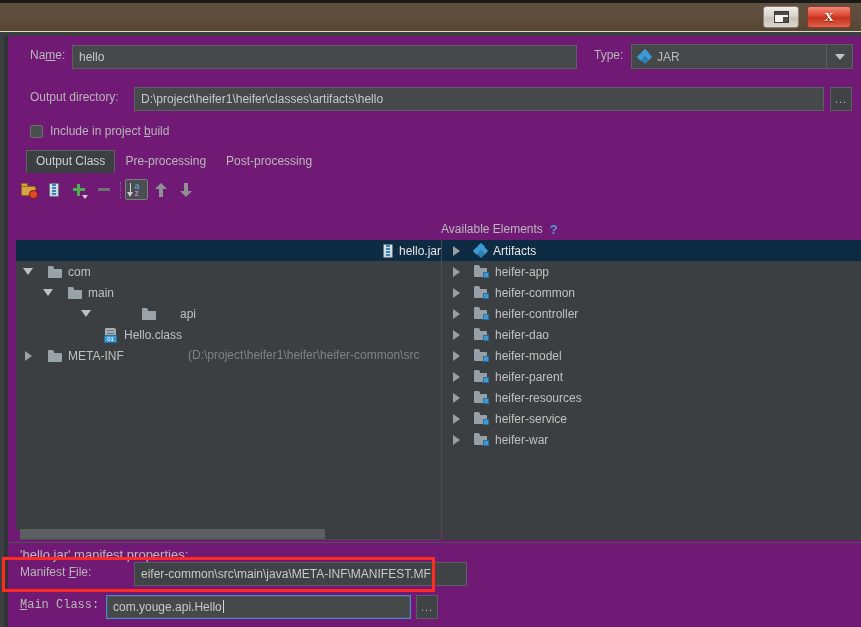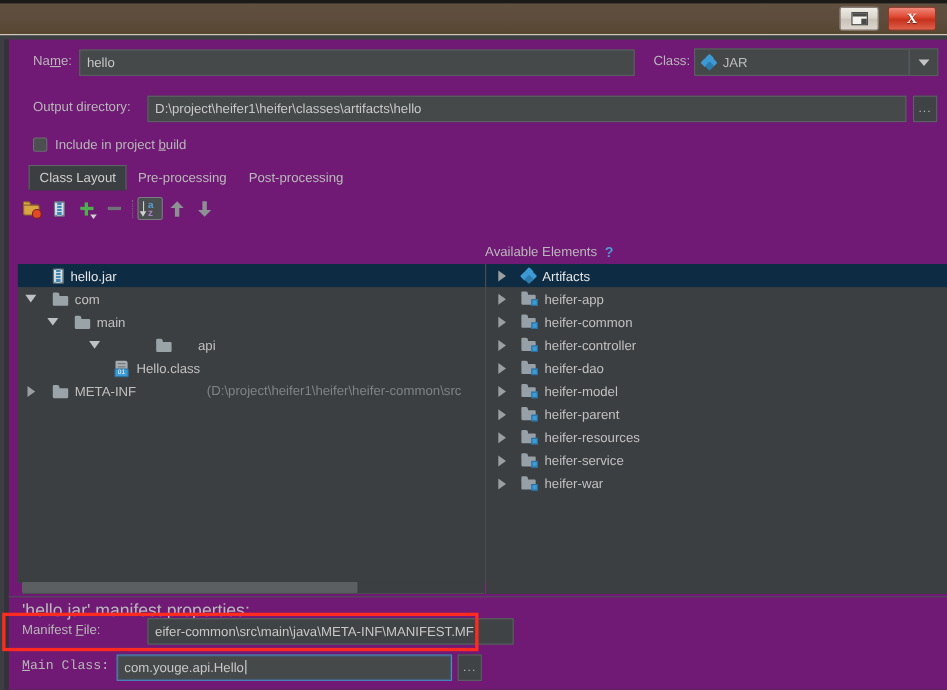--- a/index.html
+++ b/index.html
@@ -317,21 +317,21 @@
   .hscroll .track-line {
     position: absolute; left: 0; bottom: 0; width: 420px; height: 1px; background: #4a4d4f;
   }
 
   .pane-divider {
     position: absolute; left: 0px; top: 506px; width: 861px; height: 1px; background: #4e5254;
   }
 
   
   .manifest-title {
-    position: absolute; left: 12px; top: 511px; font-size: 16px; color: #b9b9b9;
+    position: absolute; left: 12px; top: 511px; font-size: 13px; color: #b9b9b9;
   }
 
   
   .redbox {
     position: absolute; left: 2px; top: 557px; width: 433px; height: 35px;
     border: 3px solid #ff2a20; pointer-events: none;
   }
 </style>
 </head>
 <body>
@@ -354,21 +354,21 @@
   <div class="body">
 
     <div class="row" style="left:22px; top:12px;">
       <span class="label">Na<u>m</u>e:</span>
     </div>
     <div class="textfield" style="position:absolute; left:64px; top:9px; width:505px;">
       <span>hello</span>
     </div>
 
     <div class="row" style="left:586px; top:12px;">
-      <span class="label">Class:</span>
+      <span class="label">Type:</span>
     </div>
     <div class="combo" style="position:absolute; left:623px; top:8px; width:222px;">
       <div class="val">
         <span class="ico-artifact">
           <i class="a"></i>
             <i class="b"></i>
             <i class="c"></i>
             <i class="d"></i>
         </span>
         <span>JAR</span>
@@ -388,21 +388,21 @@
       <span>...</span>
     </div>
 
     <div class="row" style="left:22px; top:88px;">
       <span class="checkbox"></span>
       <span class="label">Include in project <u>b</u>uild</span>
     </div>
 
     <div class="tabs">
       <div class="tab active">
-        <span>Class Layout</span>
+        <span>Output Class</span>
       </div>
       <div class="tab">
         <span>Pre-processing</span>
       </div>
       <div class="tab">
         <span>Post-processing</span>
       </div>
     </div>
 
     <div class="toolbar">
@@ -451,21 +451,21 @@
       </div>
     </div>
 
     <div class="right-header">
       <span class="rh-title">Available Elements</span>
       <span class="rh-help">?</span>
     </div>
 
     <div class="left-pane">
 
-      <div class="tree-row selected" style="padding-left:16px;">
+      <div class="tree-row selected" style="padding-left:16px;justify-content:flex-end;">
         <span class="tw"></span>
         <span class="ico-jar">
           <span class="j-body"></span>
             <span class="j-strip"></span>
         </span>
         <span class="label-txt">hello.jar</span>
       </div>
 
       <div class="tree-row" style="padding-left:4px;">
         <span class="tw">

